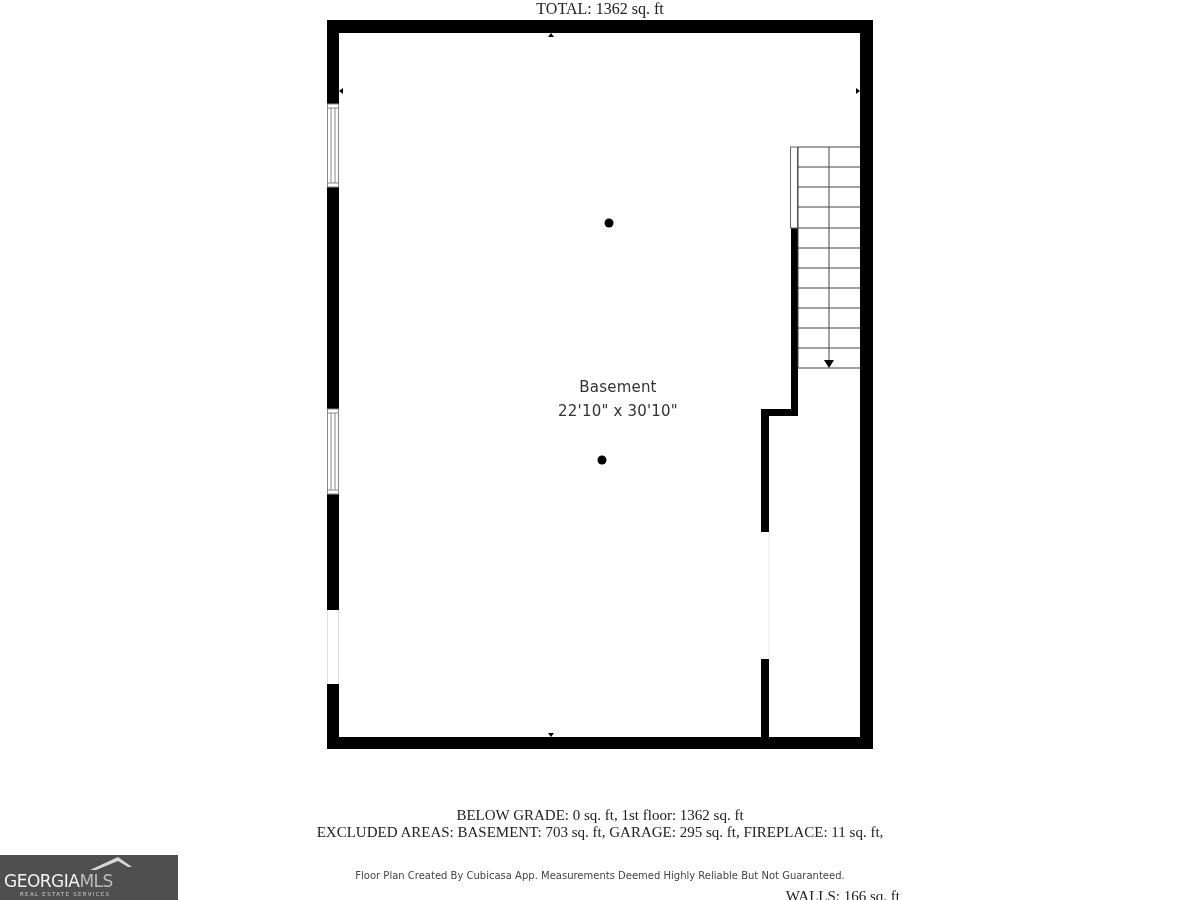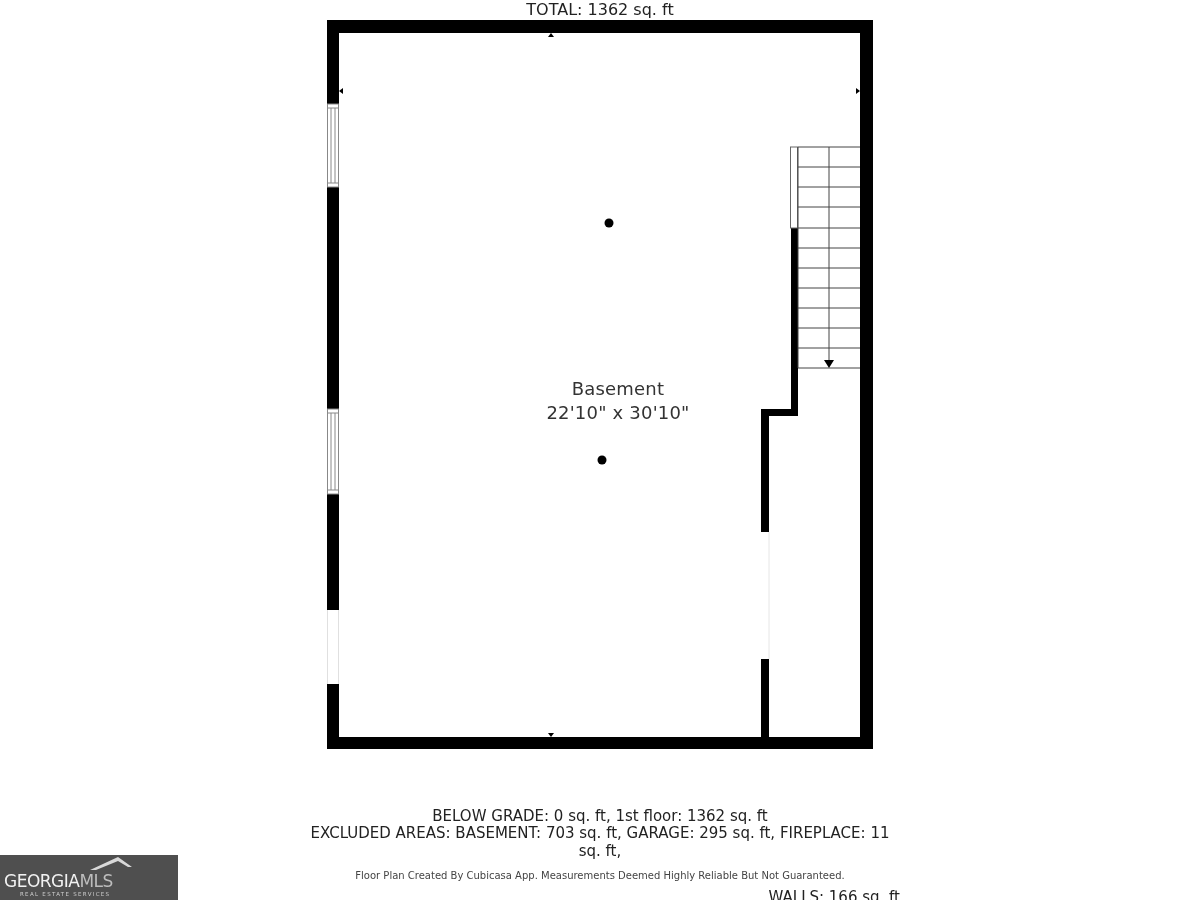--- a/index.html
+++ b/index.html
@@ -20,32 +20,33 @@
       left: 0;
       top: 0;
       width: 1200px;
       height: 900px;
     }
     .room-label {
       position: absolute;
       left: 518px;
       width: 200px;
       text-align: center;
-      font-size: 18px;
+      font-size: 15px;
       color: #333;
       letter-spacing: 0.2px;
     }
     .room-name { top: 378px; }
     .room-dim { top: 402px; }
     .summary {
       position: absolute;
       left: 300px;
       width: 600px;
       text-align: center;
       color: #222;
+      font-family: Liberation Serif, serif;
     }
     .line { font-size: 15px; }
     .l1 { top: 807px; }
     .l2 { top: 824px; }
     .l3 { top: 888px; text-align: right; }
     .disclaimer {
       position: absolute;
       top: 870px;
       left: 300px;
       width: 600px;

